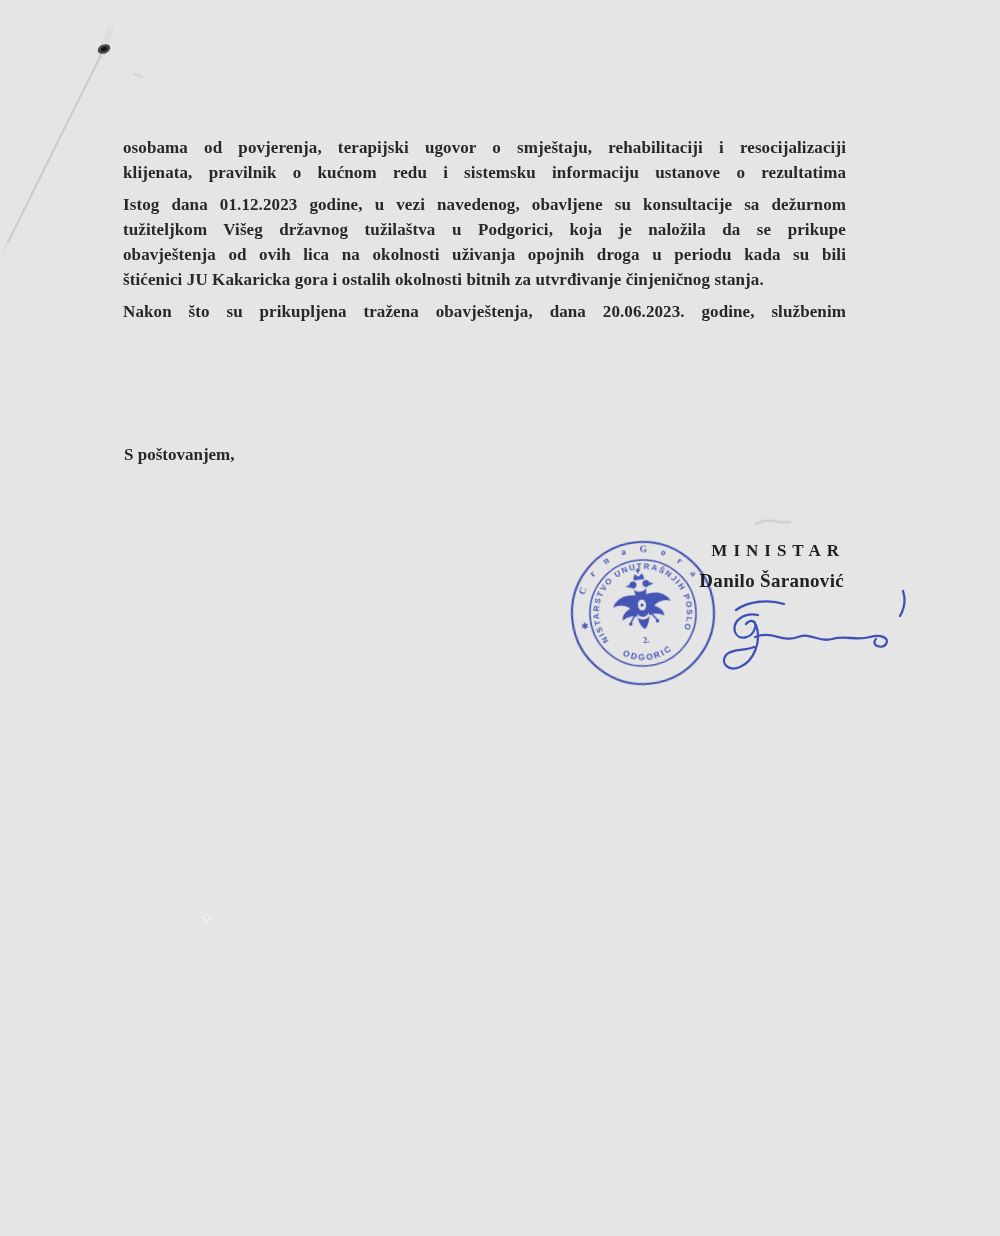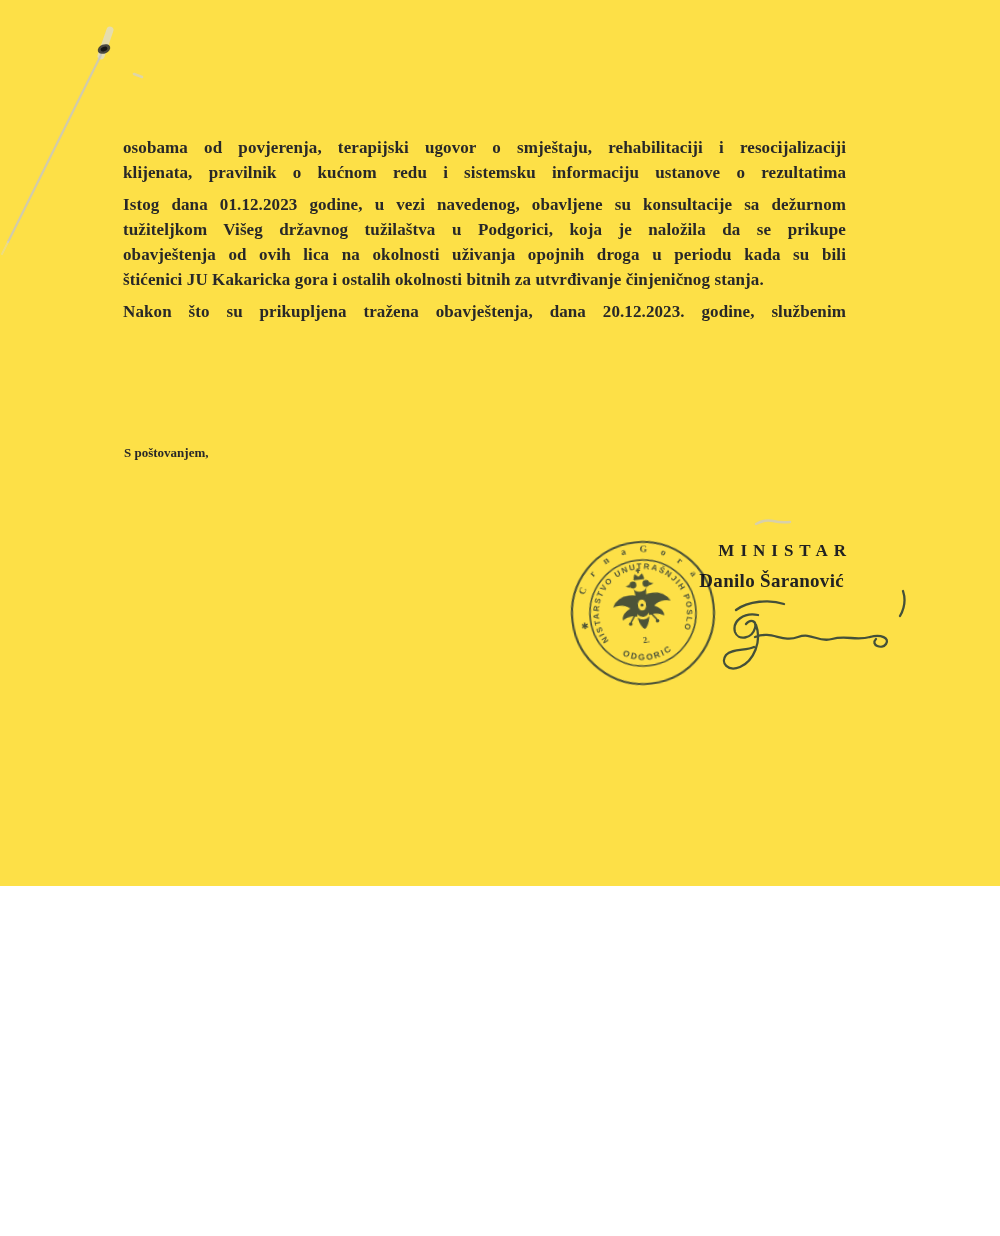--- a/index.html
+++ b/index.html
@@ -1,36 +1,36 @@
 <!DOCTYPE html>
 <html><head>
 <meta charset="utf-8">
 <style>
   html,body { margin:0; padding:0; background:#ffffff; }
   .page {
-    position:relative; width:1000px; height:886px;
-    background:#fde047; overflow:hidden;
+    position:relative; width:1000px; height:1236px;
+    background:#e5e5e5; overflow:hidden;
     font-family:"Liberation Serif","DejaVu Serif",serif;
   }
   
   .letter-body {
     position:absolute; left:123px; top:135px; width:723px;
     color:#282828; font-size:17px; font-weight:700; line-height:25px;
     letter-spacing:.1px; filter:blur(.25px);
   }
   .para { margin:0 0 7px 0; }
   .line { text-align:justify; text-align-last:justify; text-justify:inter-word; white-space:normal; }
   .line.last { text-align-last:left; }
   .closing {
     position:absolute; left:124px; top:445px; color:#282828;
-    font-size:13px; font-weight:700; filter:blur(.25px);text-align:right;
+    font-size:17px; font-weight:700; filter:blur(.25px);text-align:right;
   }
   
   .minister-title {
-    position:absolute; right:148px; top:541px; color:#222;
+    position:absolute; right:155px; top:541px; color:#222;
     font-size:17px; font-weight:700; letter-spacing:6px; filter:blur(.25px);
   }
   .minister-name {
     position:absolute; right:156px; top:570px; color:#222;
     font-size:19px; font-weight:700; letter-spacing:.3px; filter:blur(.25px);
   }
   
   .stamp-svg {
     position:absolute; left:568px; top:538px; width:150px; height:150px;
     mix-blend-mode:multiply; opacity:.92; filter:blur(.3px);
@@ -64,21 +64,21 @@
         <div class="line">osobama od povjerenja, terapijski ugovor o smještaju, rehabilitaciji i resocijalizaciji</div>
         <div class="line">klijenata, pravilnik o kućnom redu i sistemsku informaciju ustanove o rezultatima</div>
       </div>
       <div class="para">
         <div class="line">Istog dana 01.12.2023 godine, u vezi navedenog, obavljene su konsultacije sa dežurnom</div>
         <div class="line">tužiteljkom Višeg državnog tužilaštva u Podgorici, koja je naložila da se prikupe</div>
         <div class="line">obavještenja od ovih lica na okolnosti uživanja opojnih droga u periodu kada su bili</div>
         <div class="line last">štićenici JU Kakaricka gora i ostalih okolnosti bitnih za utvrđivanje činjeničnog stanja.</div>
       </div>
       <div class="para">
-        <div class="line">Nakon što su prikupljena tražena obavještenja, dana 20.12.2023. godine, službenim</div>
+        <div class="line">Nakon što su prikupljena tražena obavještenja, dana 20.06.2023. godine, službenim</div>
       </div>
     </div>
 
   <div class="closing">S poštovanjem,</div>
 
   <div class="minister-title">MINISTAR</div>
   <div class="minister-name">Danilo Šaranović</div>
 
   <svg class="stamp-svg" viewBox="0 0 150 150">
     <defs>

